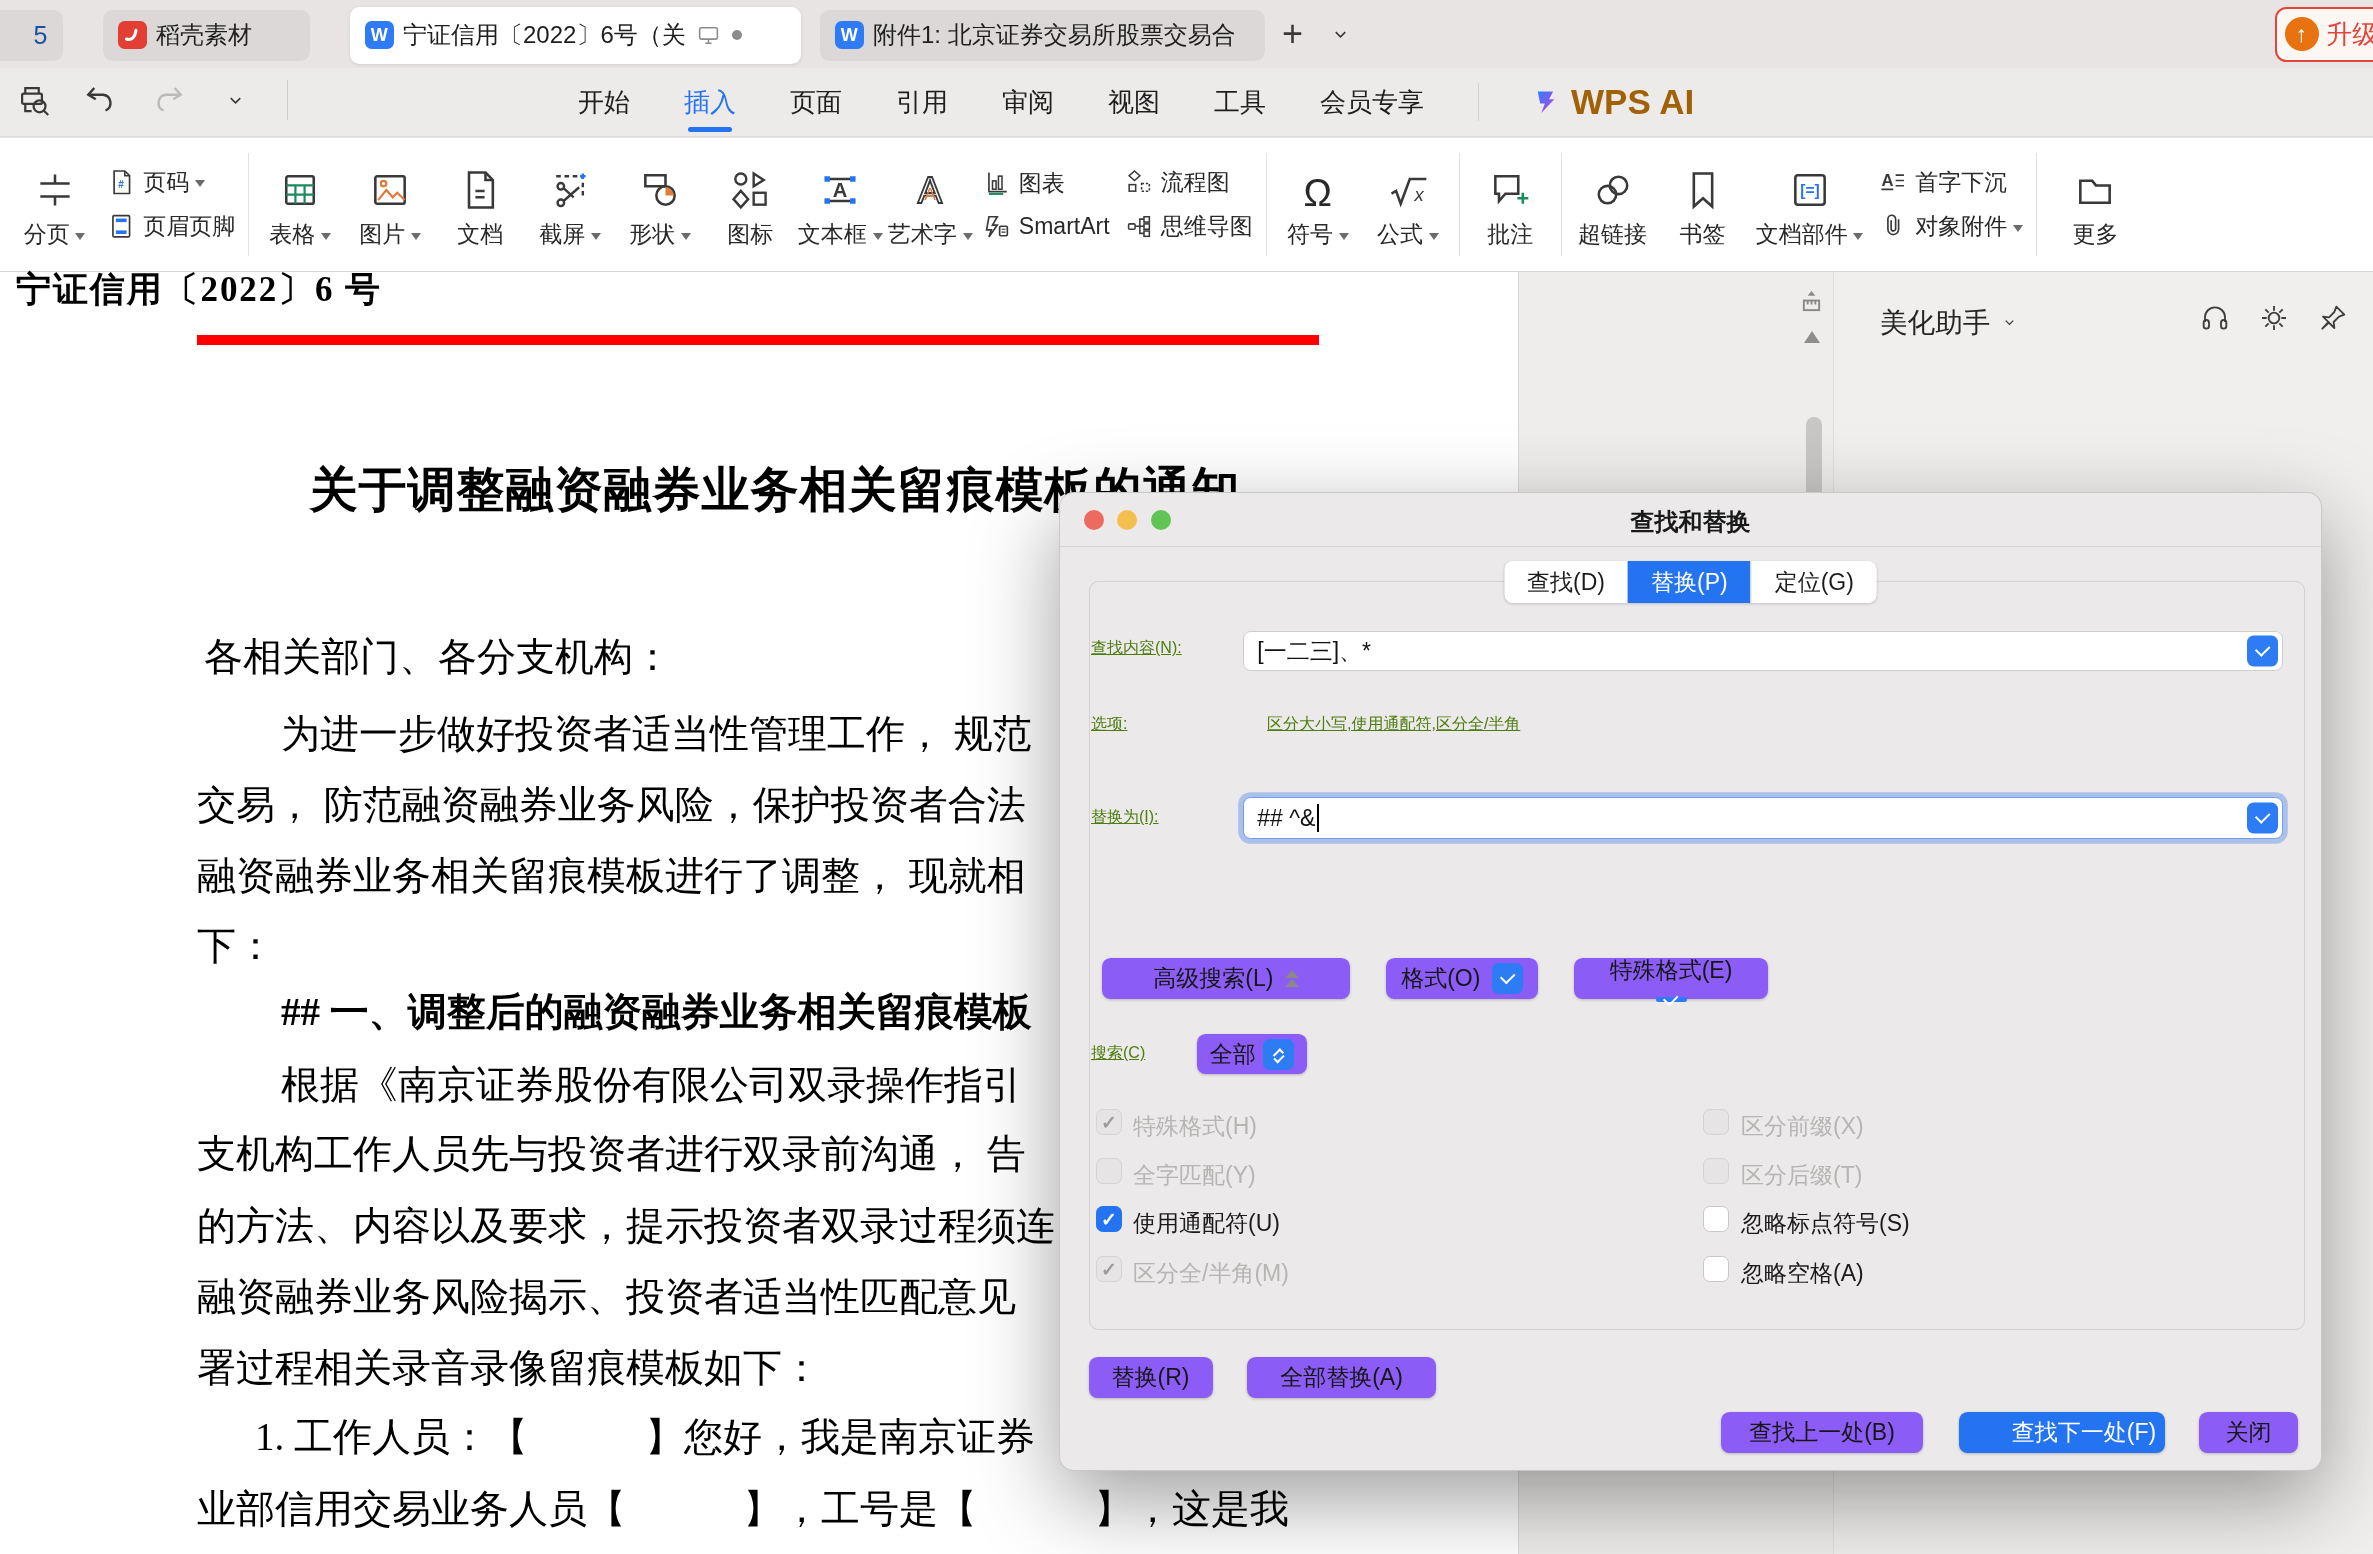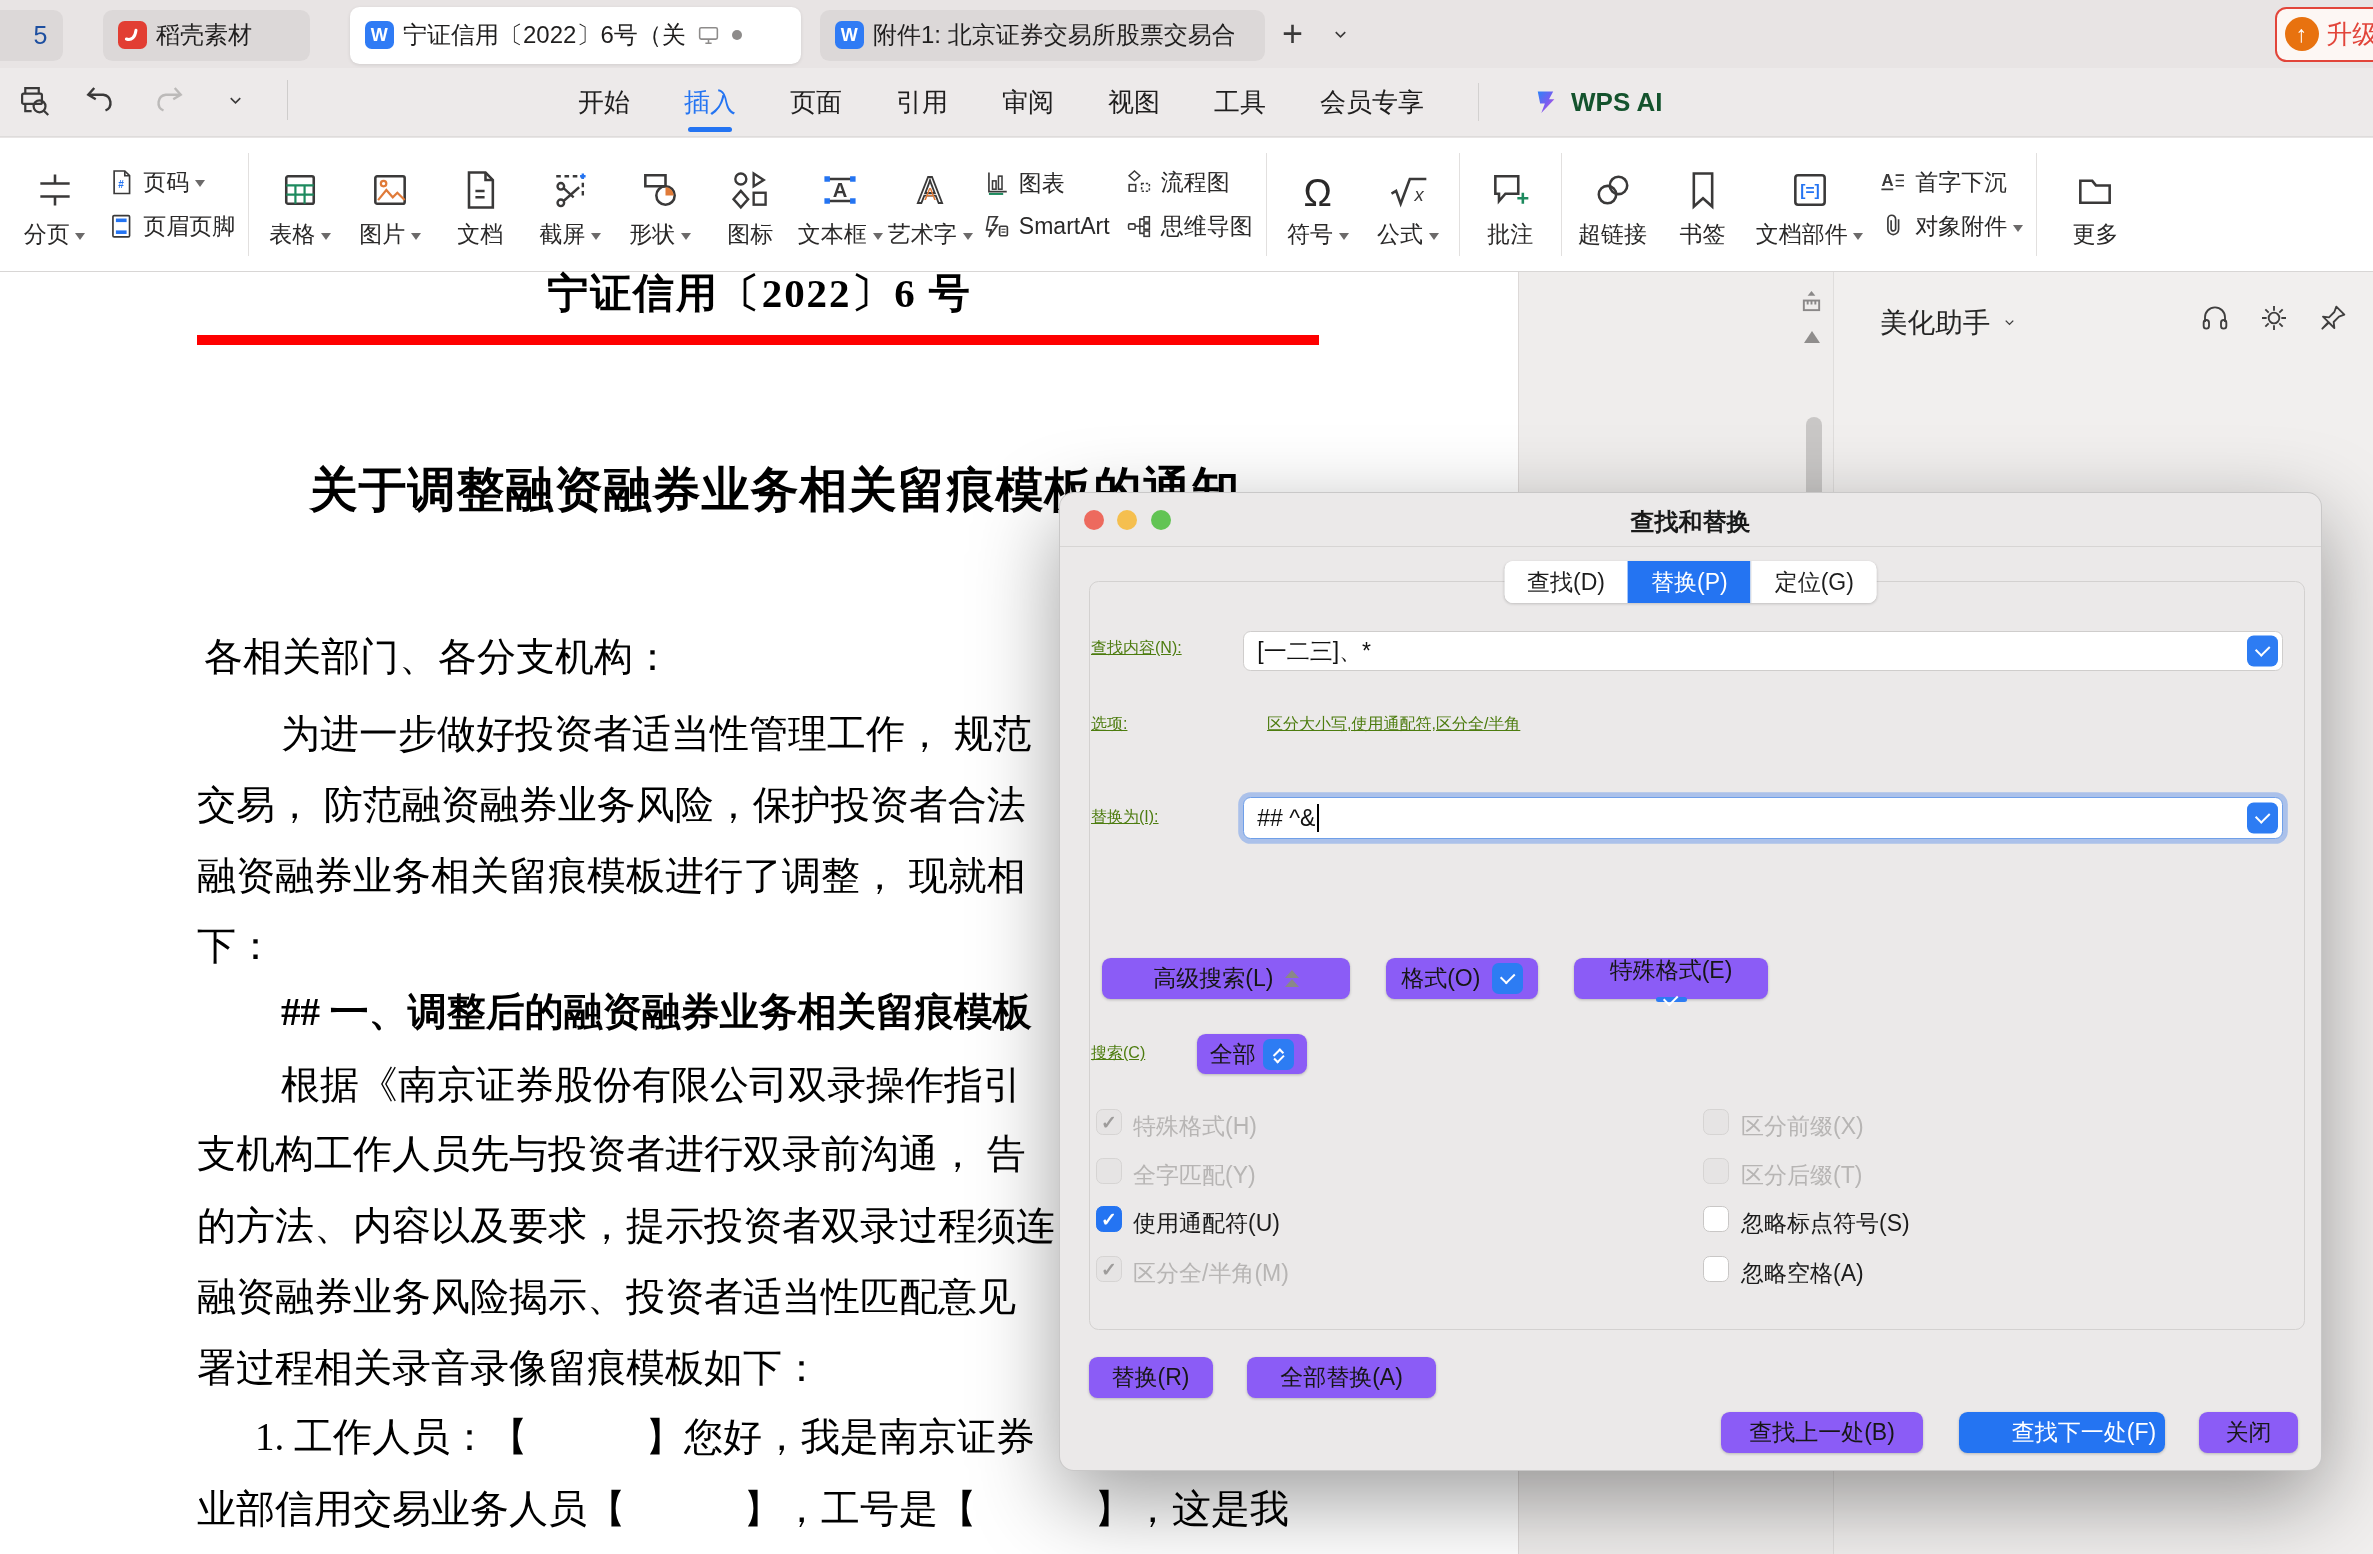--- a/index.html
+++ b/index.html
@@ -33,36 +33,36 @@
   
   .menubar{position:absolute;left:0;top:68px;width:2374px;height:69px;background:#edeaea;border-bottom:1px solid #dedcdb;}
   .qicons{position:absolute;left:13.3px;top:11.4px;display:flex;align-items:center;gap:25px;}
   .qico{width:42px;height:42px;display:flex;align-items:center;justify-content:center;}
   .qdiv{width:1px;height:40px;background:#cfcdcc;margin-left:5.7px;}
   .menuitems{position:absolute;left:578px;top:0;height:68px;display:flex;align-items:center;gap:54px;font-size:26px;}
   .menu-item{position:relative;height:68px;display:flex;align-items:center;cursor:default;}
   .menu-item.active{color:var(--accent);}
   .menu-item.active::after{content:"";position:absolute;left:50%;transform:translateX(-50%);bottom:3.8px;width:44px;height:5.7px;border-radius:2.9px;background:var(--accent);}
   .mdiv{width:1px;height:38px;background:#d3d1d0;}
-  .wpsai{display:flex;align-items:center;gap:9.5px;font-size:26px;font-weight:600;color:#14532d;}
+  .wpsai{display:flex;align-items:center;gap:9.5px;font-size:35px;font-weight:600;color:#a16207;}
 
   
   .toolbar{position:absolute;left:0;top:138px;width:2374px;height:134px;background:#fff;border-bottom:1px solid #d8d6d5;display:flex;align-items:center;padding-left:9.5px;overflow:hidden;}
   .tbig{width:90px;height:118px;display:flex;flex-direction:column;align-items:center;justify-content:center;gap:7.6px;font-size:23px;color:#2a2929;flex:0 0 auto;}
   .tbig .ic{height:53px;display:flex;align-items:flex-end;justify-content:center;}
   .tstack{display:flex;flex-direction:column;justify-content:center;gap:13.3px;height:118px;padding:0 7.6px;flex:0 0 auto;}
   .trow{display:flex;align-items:center;gap:7.6px;font-size:23px;color:#2a2929;white-space:nowrap;}
   .tdiv{width:1px;height:103px;background:#e2e0df;margin:0 5.7px;flex:0 0 auto;}
   .dd::after{content:"";display:inline-block;margin-left:5.7px;vertical-align:middle;border-left:5.7px solid transparent;border-right:5.7px solid transparent;border-top:7.6px solid #6c6a6a;}
   .omega{font-size:38px;line-height:1;}
 
   
   .workspace{position:absolute;left:0;top:272px;width:2374px;height:1282px;background:#efedec;}
   .docpage{position:absolute;left:0;top:0;width:1519px;height:1282px;background:#fff;border-right:1px solid #ddd9d8;font-family:"Liberation Serif",serif;color:#000;}
-  .docno{position:absolute;left:0;top:-5.7px;width:1519px;text-align:center;font-size:41px;font-weight:600;letter-spacing:1.9px;}
+  .docno{position:absolute;left:16px;top:-5.7px;width:1519px;text-align:left;font-size:35px;font-weight:600;letter-spacing:1.9px;}
   .redline{position:absolute;left:197px;top:63px;width:1122px;height:9.5px;background:var(--red-line);}
   .doctitle{position:absolute;left:0;top:186px;width:1550px;text-align:center;font-size:48px;font-weight:bold;letter-spacing:1px;}
   .dline{position:absolute;font-size:39px;line-height:49px;white-space:nowrap;}
   .l0{top:360px;left:204px;} .l1{top:437px;left:281px;} .l2{top:508px;left:197px;}
   .l3{top:579px;left:197px;} .l4{top:649px;left:197px;} .l5{top:715px;left:281px;font-weight:bold;}
   .l6{top:788px;left:281px;} .l7{top:857px;left:197px;} .l8{top:929px;left:197px;}
   .l9{top:1000px;left:197px;} .l10{top:1071px;left:197px;} .l11{top:1140px;left:255px;}
   .l12{top:1212px;left:197px;}
 
   .rulericon{position:absolute;left:1800px;top:17px;color:#8a8888;}

